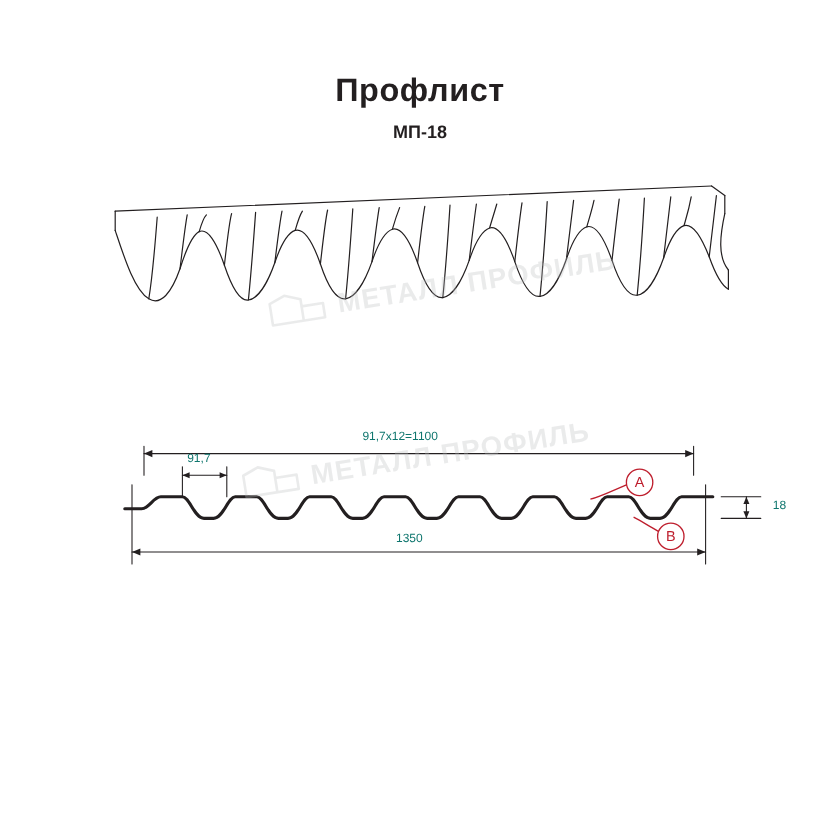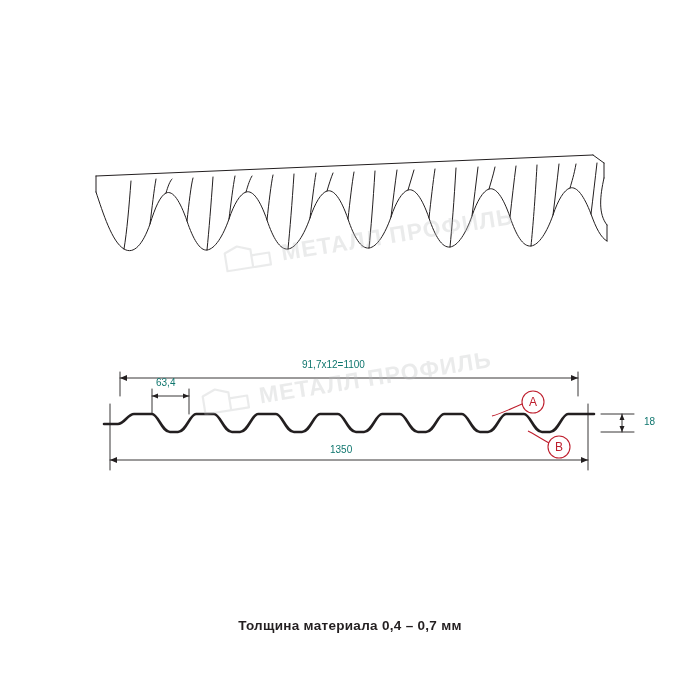--- a/index.html
+++ b/index.html
@@ -82,20 +82,22 @@
     font-size: 12px;
     color: #be1e2d;
     font-weight: normal;
   }
 </style>
 </head>
 <body>
 
 <div id="page">
 
+  <div class="title">Профлист</div>
+  <div class="subtitle">МП-18</div>
 
   <svg class="svg-layer" width="700" height="700" viewBox="0 0 700 700">
     <g fill="none" stroke="#231f20" stroke-width="1" stroke-linejoin="round" stroke-linecap="round">
 
       <path d="M96,176 L593,155"></path>
       <path d="M593,155 L604,163"></path>
       <path d="M604,163 L604,178"></path>
       <path d="M96,176 L96,192"></path>
 
       <path d="M96,192
@@ -243,22 +245,21 @@
     <div class="wm-row">
       <svg width="52" height="34" viewBox="0 0 52 34">
         <path d="M4,27 L4,9 L17,4 L30,9 L30,15 L48,15 L48,27 Z" fill="none" stroke="#bcbec0" stroke-width="2.2" stroke-linejoin="round"></path>
         <path d="M30,15 L30,27" fill="none" stroke="#bcbec0" stroke-width="2.2"></path>
       </svg>
       <span class="wm-text">МЕТАЛЛ ПРОФИЛЬ</span>
     </div>
   </div>
 
   <div class="dim-label" style="left:302px; top:359px;">91,7х12=1100</div>
-  <div class="dim-label" style="left:156px; top:377px;">63,4</div>
+  <div class="dim-label" style="left:156px; top:377px;">91,7</div>
   <div class="dim-label" style="left:330px; top:444px;">1350</div>
   <div class="dim-label" style="left:644px; top:416px;text-align:right;">18</div>
 
   <div class="callout-letter" style="left:529px; top:395px;">A</div>
   <div class="callout-letter" style="left:555px; top:440px;">B</div>
 
-  <div class="footer-note">Толщина материала 0,4 – 0,7 мм</div>
 
 </div>
 
 </body></html>

